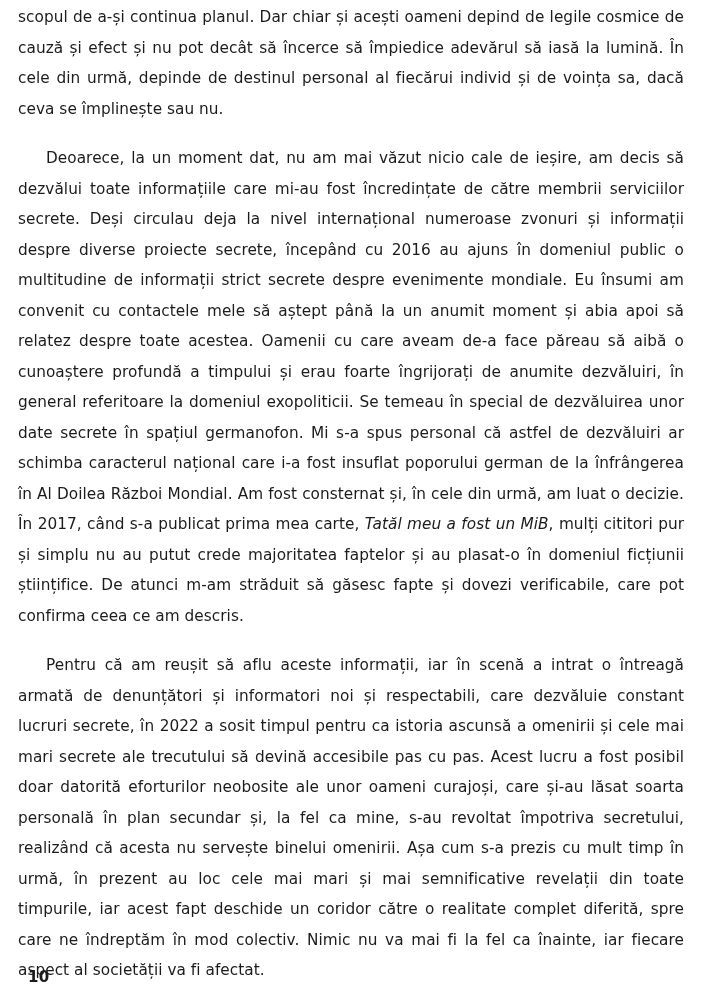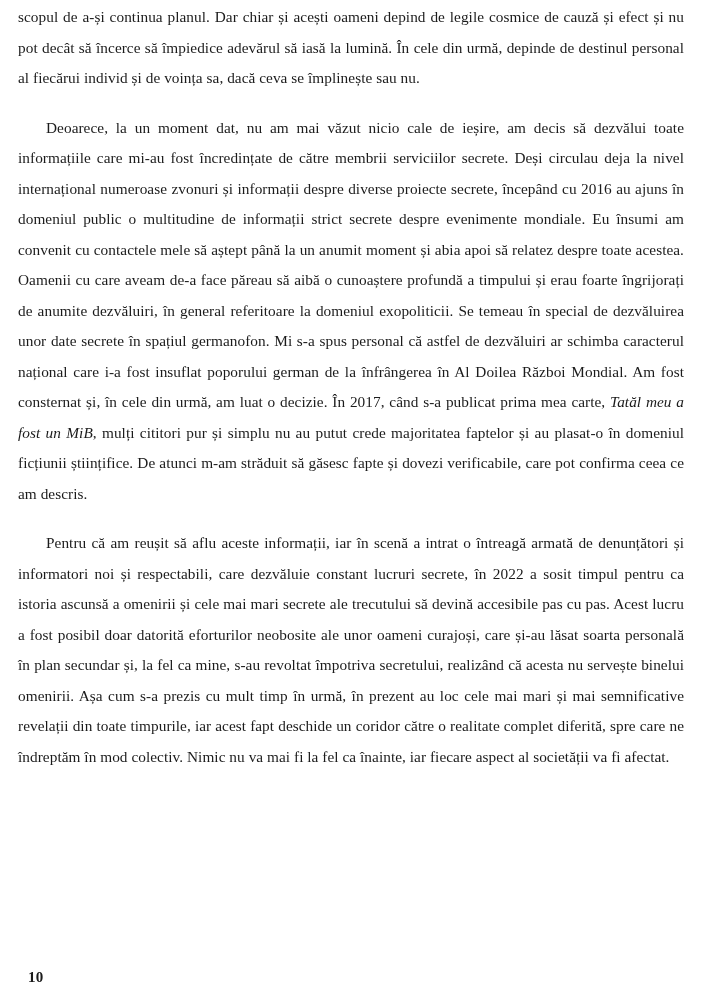--- a/index.html
+++ b/index.html
@@ -16,21 +16,20 @@
     overflow: hidden;
   }
   .page {
     position: absolute;
     left: 0;
     top: 0;
     width: 702px;
     height: 1000px;
     box-sizing: border-box;
     padding: 0 18px 0 18px;
-    font-family: Liberation Serif, serif;
   }
   .body-text {
     position: absolute;
     left: 18px;
     top: 2px;
     width: 666px;
   }
   p.para {
     margin: 0 0 19px 0;
     font-size: 15.3px;

